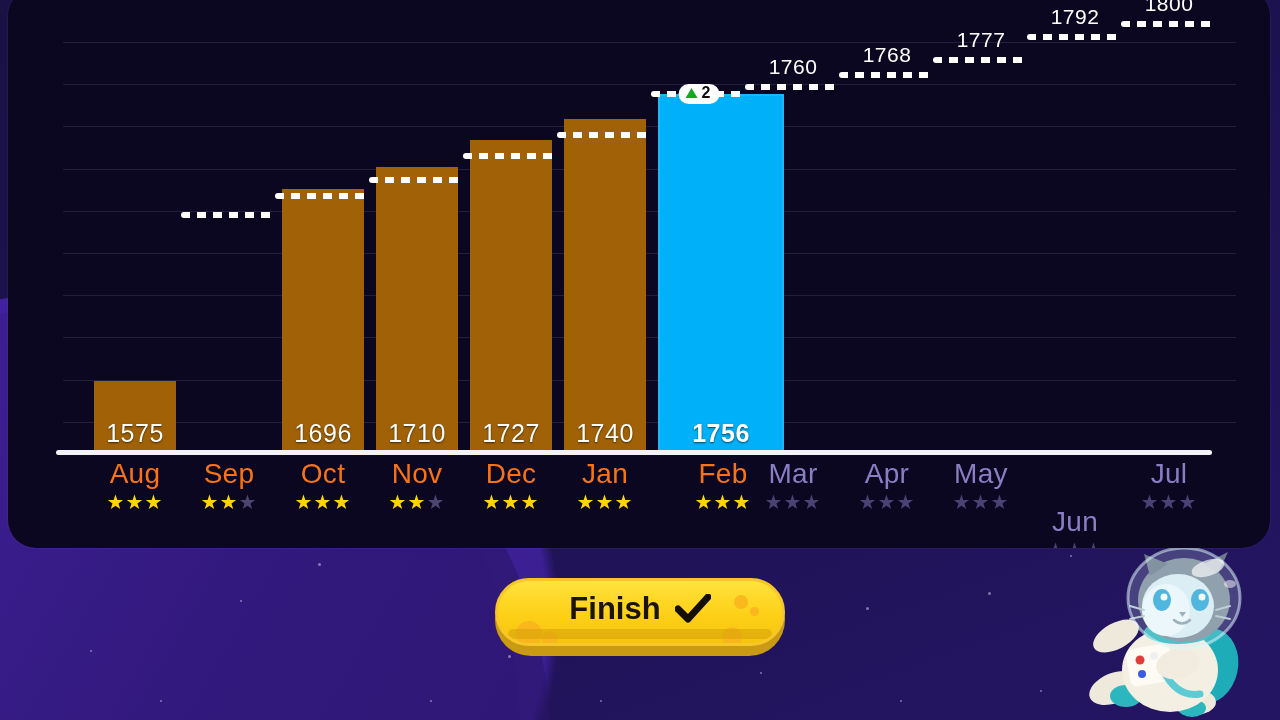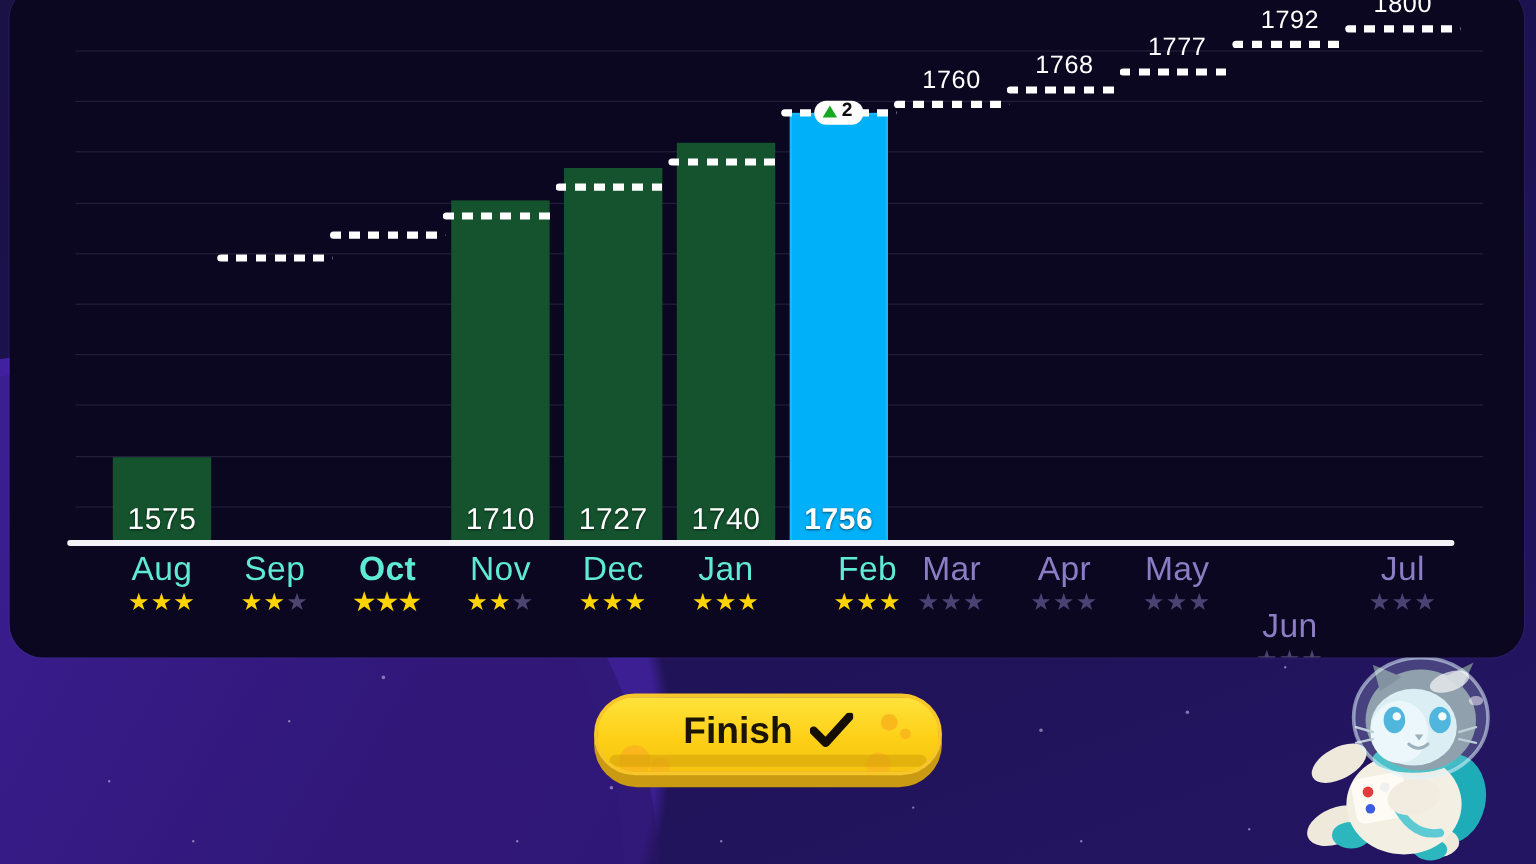--- a/index.html
+++ b/index.html
@@ -89,21 +89,21 @@
     bottom: 0;
     width: 94px;
     height: 465px;
   }
 
   .bar {
     position: absolute;
     left: 6px;
     width: 82px;
     bottom: 0;
-    background: #14532d;
+    background: #a16207;
   }
   .bar.current {
     background: #00b0f8;
     box-shadow: 0 0 0 2px rgba(255,255,255,.10) inset;
   }
 
   .bar-value {
     position: absolute;
     left: 0; right: 0;
     bottom: 5px;
@@ -166,21 +166,21 @@
   
   .axis { position: absolute; left: 0; top: 468px; right: 0; height: 82px; }
   .axis-col {
     position: absolute;
     top: 0;
     width: 94px;
     text-align: center;
   }
   .month-name {
     font-size: 28px;
-    color: #5eead4;
+    color: #f97316;
     line-height: 36px;
     letter-spacing: .3px;
   }
   .axis-col.future .month-name { color: #8b7dc4; }
   .stars { line-height: 20px; font-size: 20px; letter-spacing: 1px; }
   .star { color: #ffd400; }
   .star.dim { color: #4d4570; }
   .axis-col.future .star { color: #4a4272; }
 
   
@@ -288,20 +288,23 @@
       <div class="plot" id="plot">
           <div class="col" style="left: 80px;">
             <div class="bar" style="height: 71.5179px;">
               <div class="bar-value">1575</div>
             </div>
           </div>
           <div class="col" style="left: 174px;">
             <div class="target-line" style="top: 223.607px;"></div>
           </div>
           <div class="col" style="left: 268px;">
+            <div class="bar" style="height: 263.821px;">
+              <div class="bar-value">1696</div>
+            </div>
             <div class="target-line" style="top: 204.536px;"></div>
           </div>
           <div class="col" style="left: 362px;">
             <div class="bar" style="height: 286.071px;">
               <div class="bar-value">1710</div>
             </div>
             <div class="target-line" style="top: 188.643px;"></div>
           </div>
           <div class="col" style="left: 456px;">
             <div class="bar" style="height: 313.089px;">
@@ -309,21 +312,21 @@
             </div>
             <div class="target-line" style="top: 164.804px;"></div>
           </div>
           <div class="col" style="left: 550px;">
             <div class="bar" style="height: 333.75px;">
               <div class="bar-value">1740</div>
             </div>
             <div class="target-line" style="top: 144.143px;"></div>
           </div>
           <div class="col" style="left: 644px;">
-            <div class="bar current" style="height: 359.179px;">
+            <div class="bar current" style="height: 359.179px; padding-left: 44px;">
               <div class="bar-value">1756</div>
             </div>
             <div class="target-line" style="top: 102.821px;"></div>
             <div class="delta-badge" style="top: 95.8214px;">
               <div class="delta-tri"></div>
               <div class="delta-val">2</div>
             </div>
           </div>
           <div class="col" style="left: 738px;">
             <div class="target-line" style="top: 96.4643px;"></div>
@@ -351,21 +354,21 @@
 
       <div class="axis" id="axis">
           <div class="axis-col" style="left: 80px;">
             <div class="month-name">Aug</div>
             <div class="stars"><span class="star">★</span><span class="star">★</span><span class="star">★</span></div>
           </div>
           <div class="axis-col" style="left: 174px;">
             <div class="month-name">Sep</div>
             <div class="stars"><span class="star">★</span><span class="star">★</span><span class="star dim">★</span></div>
           </div>
-          <div class="axis-col" style="left: 268px; font-weight: bold;">
+          <div class="axis-col" style="left: 268px;">
             <div class="month-name">Oct</div>
             <div class="stars"><span class="star">★</span><span class="star">★</span><span class="star">★</span></div>
           </div>
           <div class="axis-col" style="left: 362px;">
             <div class="month-name">Nov</div>
             <div class="stars"><span class="star">★</span><span class="star">★</span><span class="star dim">★</span></div>
           </div>
           <div class="axis-col" style="left: 456px;">
             <div class="month-name">Dec</div>
             <div class="stars"><span class="star">★</span><span class="star">★</span><span class="star">★</span></div>

